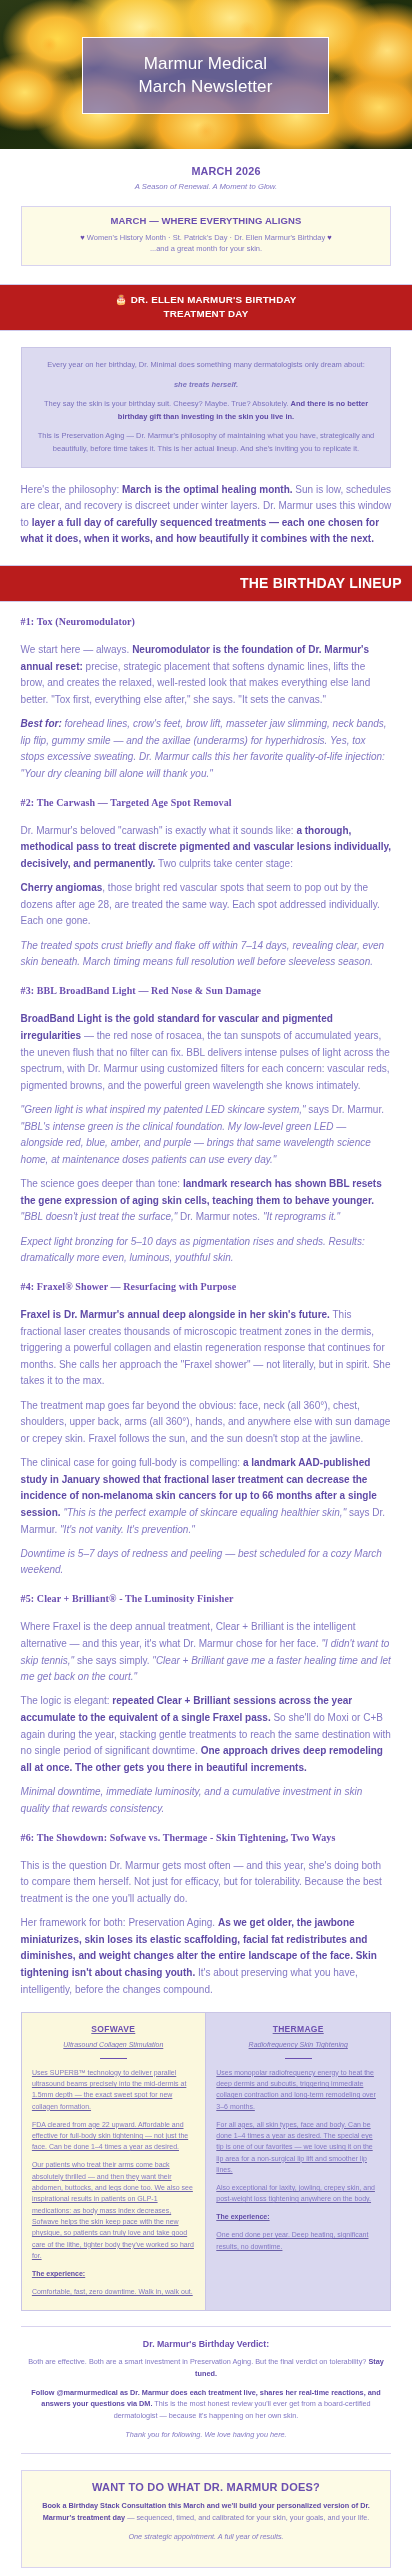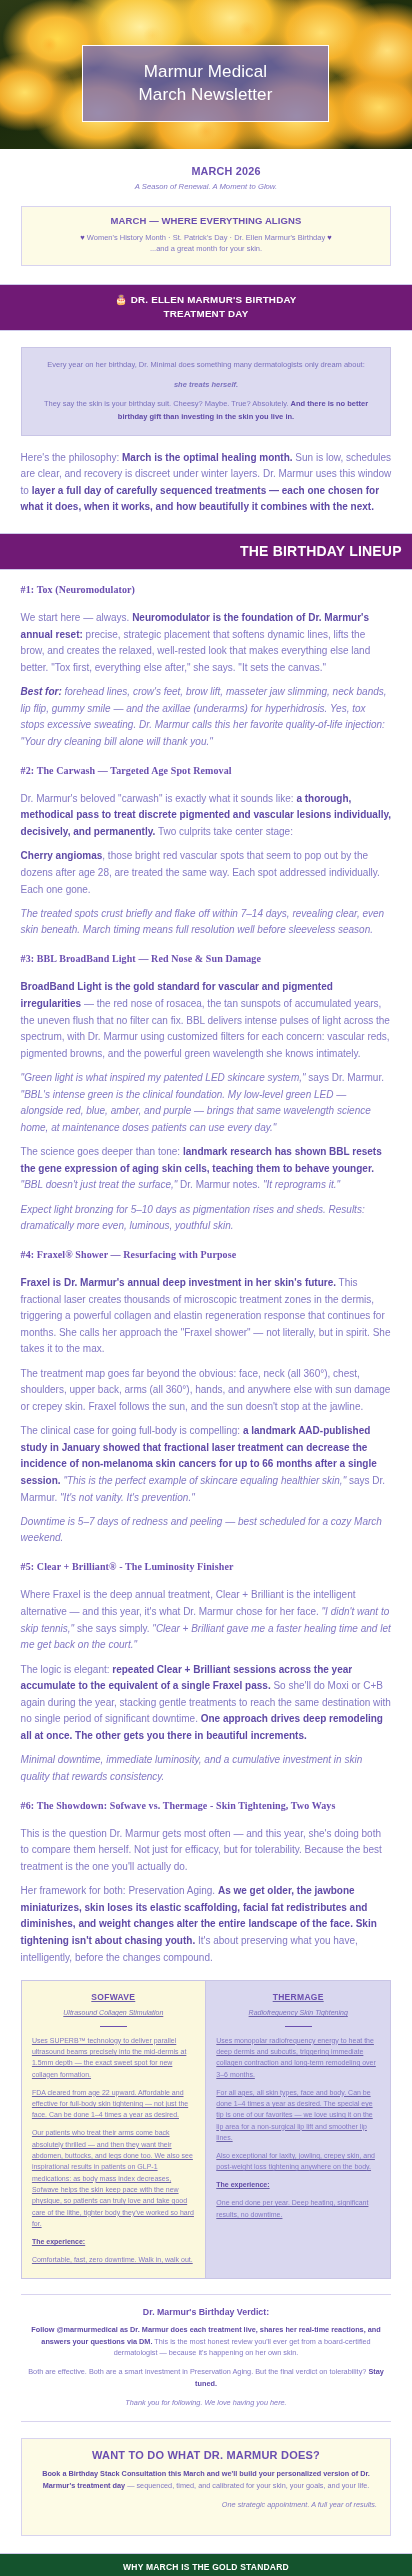--- a/index.html
+++ b/index.html
@@ -43,21 +43,21 @@
     background:
       radial-gradient(circle 11.3px at 12% 30%, rgba(255,170,40,.55), rgba(255,170,40,0) 70%),
       radial-gradient(circle 13.4px at 37% 24%, rgba(255,200,70,.4), rgba(255,200,70,0) 70%),
       radial-gradient(circle 12.4px at 60% 20%, rgba(255,180,50,.4), rgba(255,180,50,0) 70%),
       radial-gradient(circle 10.3px at 83% 30%, rgba(255,190,60,.4), rgba(255,190,60,0) 70%),
       radial-gradient(circle 13.4px at 50% 88%, rgba(250,165,40,.45), rgba(250,165,40,0) 70%);
   }
   .hero-frame {
     position: absolute;
     left: 82px;
-    top: 45px;
+    top: 37px;
     width: 247px;
     height: 77px;
     border: 1px solid #ffffff;
     background: rgba(122,110,186,0.76);
     display: flex;
     flex-direction: column;
     align-items: center;
     justify-content: center;
   }
   .hero-title {
@@ -103,21 +103,21 @@
   .cream-box p {
     margin: 0;
     font-size: 7.5px;
     line-height: 1.55;
     color: #8278c4;
   }
   .heart { color: #6b4fb0; }
 
   .band {
     margin-top: 17.5px;
-    background: #701a75;
+    background: #b91c1c;
     border-top: 1.5px double #cfc9ea;
     border-bottom: 1.5px double #cfc9ea;
     padding: 8.8px 10.3px;
     text-align: center;
   }
   .band h2 {
     margin: 0;
     color: #ffffff;
     font-size: 9.8px;
     font-weight: bold;
@@ -254,21 +254,21 @@
     font-weight: bold;
     color: #6b4fb0;
     letter-spacing: 0.2px;
   }
   .cta p {
     margin: 0 0 6.7px;
     font-size: 7.3px;
     line-height: 1.62;
     color: #8278c4;
   }
-  .cta p:last-child { margin-bottom: 12px; text-align: right; }
+  .cta p:last-child { margin-bottom: 12px; }
   .cta b { color: #5f4aa6; }
   .cta i { font-style: italic; }
 
   
   .footer-band {
     margin-top: 17.5px;
     background: #14532d;
     border-top: 1.5px double #cfc9ea;
     border-bottom: 1.5px double #cfc9ea;
     padding: 7.2px 10.3px;
@@ -311,20 +311,21 @@
 
 <div class="band">
   <h2><span>🎂</span> <span>DR. ELLEN MARMUR'S BIRTHDAY</span></h2>
   <h2>TREATMENT DAY</h2>
 </div>
 
 <div class="lavender-box">
   <p>Every year on her birthday, Dr. Minimal does something many dermatologists only dream about:</p>
   <p class="treats">she treats herself.</p>
   <p><span>They say the skin is your birthday suit. Cheesy? Maybe. True? Absolutely. </span><b>And there is no better birthday gift than investing in the skin you live in.</b></p>
+  <p>This is Preservation Aging — Dr. Marmur's philosophy of maintaining what you have, strategically and beautifully, before time takes it. This is her actual lineup. And she's inviting you to replicate it.</p>
 </div>
 
 <div class="body-copy">
   <p><span>Here's the philosophy: </span><b>March is the optimal healing month.</b><span> Sun is low, schedules are clear, and recovery is discreet under winter layers. Dr. Marmur uses this window to </span><b>layer a full day of carefully sequenced treatments — each one chosen for what it does, when it works, and how beautifully it combines with the next.</b></p>
 </div>
 
 <div class="band band-sm">
   <h2>THE BIRTHDAY LINEUP</h2>
 </div>
 
@@ -344,21 +345,21 @@
 <h3 class="item-title">#3: BBL BroadBand Light — Red Nose &amp; Sun Damage</h3>
 <div class="body-copy">
   <p><b>BroadBand Light is the gold standard for vascular and pigmented irregularities</b><span> — the red nose of rosacea, the tan sunspots of accumulated years, the uneven flush that no filter can fix. BBL delivers intense pulses of light across the spectrum, with Dr. Marmur using customized filters for each concern: vascular reds, pigmented browns, and the powerful green wavelength she knows intimately.</span></p>
   <p><i>"Green light is what inspired my patented LED skincare system,"</i><span> says Dr. Marmur. </span><i>"BBL's intense green is the clinical foundation. My low-level green LED — alongside red, blue, amber, and purple — brings that same wavelength science home, at maintenance doses patients can use every day."</i></p>
   <p><span>The science goes deeper than tone: </span><b>landmark research has shown BBL resets the gene expression of aging skin cells, teaching them to behave younger.</b><i> "BBL doesn't just treat the surface,"</i><span> Dr. Marmur notes. </span><i>"It reprograms it."</i></p>
   <p><i>Expect light bronzing for 5–10 days as pigmentation rises and sheds. Results: dramatically more even, luminous, youthful skin.</i></p>
 </div>
 
 <h3 class="item-title">#4:  Fraxel® Shower — Resurfacing with Purpose</h3>
 <div class="body-copy">
-  <p><b>Fraxel is Dr. Marmur's annual deep investment in her skin's future.</b><span> This fractional laser creates thousands of microscopic treatment zones in the dermis, triggering a powerful collagen and elastin regeneration response that continues for months. She calls her approach the "Fraxel shower" — not literally, but in spirit. She takes it to the max.</span></p>
+  <p><b>Fraxel is Dr. Marmur's annual deep alongside in her skin's future.</b><span> This fractional laser creates thousands of microscopic treatment zones in the dermis, triggering a powerful collagen and elastin regeneration response that continues for months. She calls her approach the "Fraxel shower" — not literally, but in spirit. She takes it to the max.</span></p>
   <p>The treatment map goes far beyond the obvious: face, neck (all 360°), chest, shoulders, upper back, arms (all 360°), hands, and anywhere else with sun damage or crepey skin. Fraxel follows the sun, and the sun doesn't stop at the jawline.</p>
   <p><span>The clinical case for going full-body is compelling: </span><b>a landmark AAD-published study in January showed that fractional laser treatment can decrease the incidence of non-melanoma skin cancers for up to 66 months after a single session.</b><i> "This is the perfect example of skincare equaling healthier skin,"</i><span> says Dr. Marmur. </span><i>"It's not vanity. It's prevention."</i></p>
   <p><i>Downtime is 5–7 days of redness and peeling — best scheduled for a cozy March weekend.</i></p>
 </div>
 
 <h3 class="item-title">#5: Clear + Brilliant® - The Luminosity Finisher</h3>
 <div class="body-copy">
   <p><span>Where Fraxel is the deep annual treatment, Clear + Brilliant is the intelligent alternative — and this year, it's what Dr. Marmur chose for her face. </span><i>"I didn't want to skip tennis,"</i><span> she says simply. </span><i>"Clear + Brilliant gave me a faster healing time and let me get back on the court."</i></p>
   <p><span>The logic is elegant: </span><b>repeated Clear + Brilliant sessions across the year accumulate to the equivalent of a single Fraxel pass.</b><span> So she'll do Moxi or C+B again during the year, stacking gentle treatments to reach the same destination with no single period of significant downtime. </span><b>One approach drives deep remodeling all at once. The other gets you there in beautiful increments.</b></p>
   <p><i>Minimal downtime, immediate luminosity, and a cumulative investment in skin quality that rewards consistency.</i></p>
@@ -388,22 +389,22 @@
     <p>Uses monopolar radiofrequency energy to heat the deep dermis and subcutis, triggering immediate collagen contraction and long-term remodeling over 3–6 months.</p>
     <p>For all ages, all skin types, face and body. Can be done 1–4 times a year as desired. The special eye tip is one of our favorites — we love using it on the lip area for a non-surgical lip lift and smoother lip lines.</p>
     <p>Also exceptional for laxity, jowling, crepey skin, and post-weight loss tightening anywhere on the body.</p>
     <p><span class="exp-label">The experience:</span></p>
     <p>One end done per year. Deep heating, significant results, no downtime.</p>
   </div>
 </div>
 
 <div class="verdict">
   <h3>Dr. Marmur's Birthday Verdict:</h3>
+  <p><span>Both are effective. Both are a smart investment in Preservation Aging. But the final verdict on tolerability? </span><b>Stay tuned.</b></p>
   <p><b>Follow @marmurmedical as Dr. Marmur does each treatment live, shares her real-time reactions, and answers your questions via DM.</b><span> This is the most honest review you'll ever get from a board-certified dermatologist — because it's happening on her own skin.</span></p>
-  <p><span>Both are effective. Both are a smart investment in Preservation Aging. But the final verdict on tolerability? </span><b>Stay tuned.</b></p>
   <p class="thanks">Thank you for following. We love having you here.</p>
 </div>
 
 <div class="cta">
   <h3>WANT TO DO WHAT DR. MARMUR DOES?</h3>
   <p><b>Book a Birthday Stack Consultation this March and we'll build your personalized version of Dr. Marmur's treatment day</b><span> — sequenced, timed, and calibrated for your skin, your goals, and your life.</span></p>
   <p><i>One strategic appointment. A full year of results.</i></p>
 </div>
 
 <div class="footer-band">

